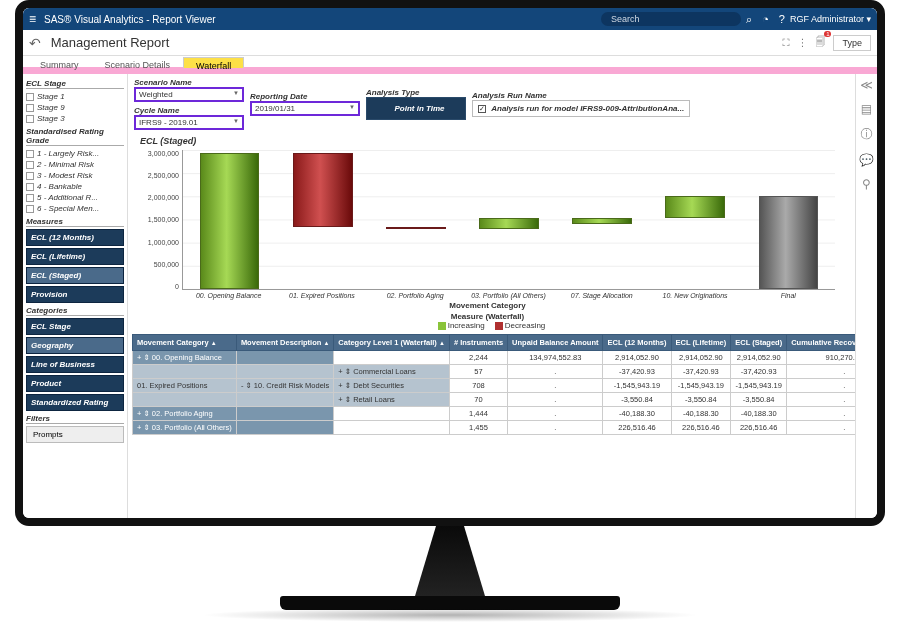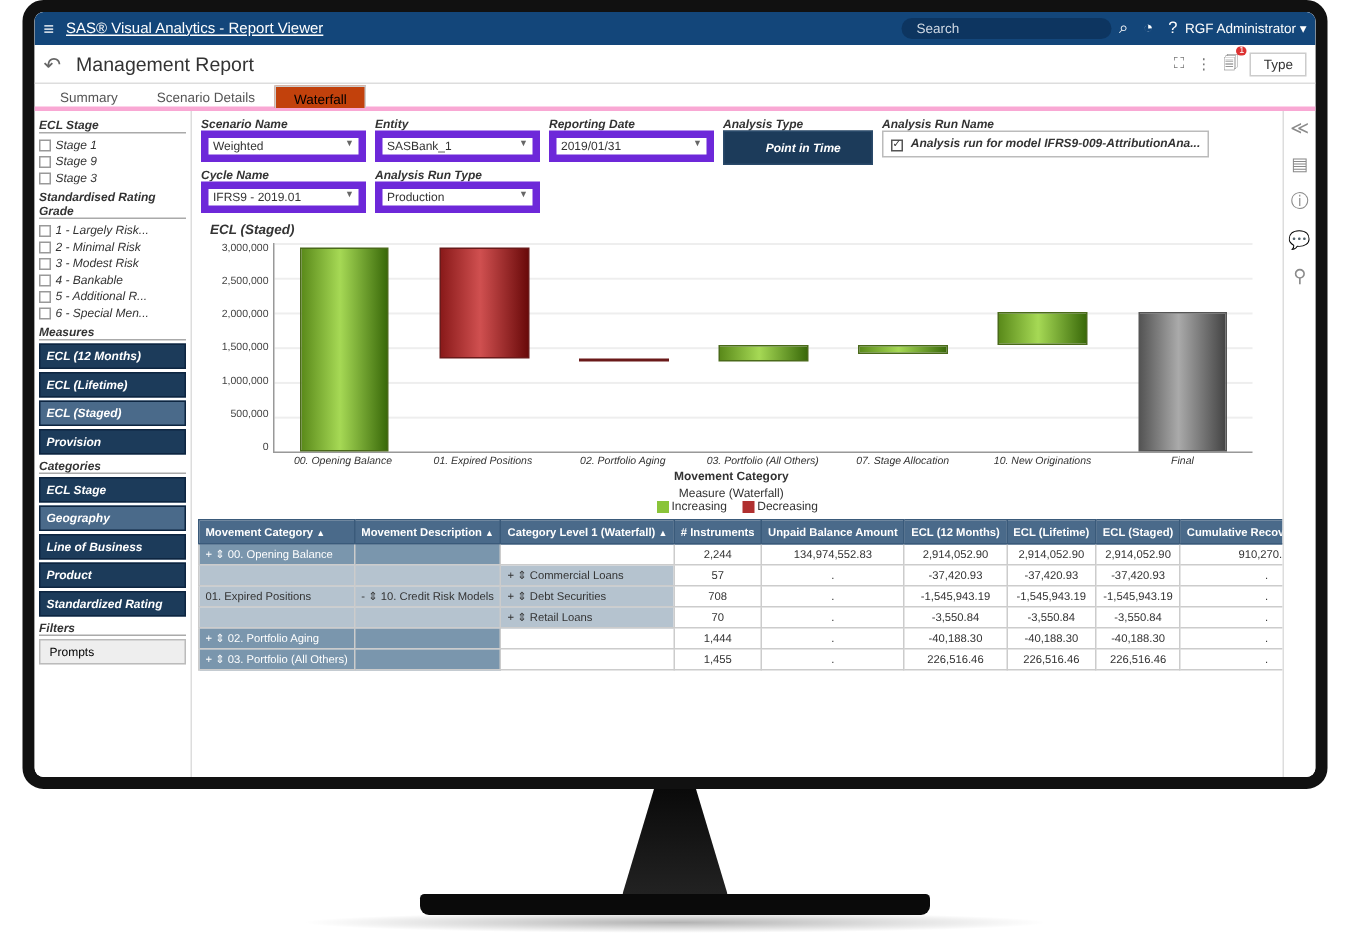--- a/index.html
+++ b/index.html
@@ -8,53 +8,53 @@
   width: 870px;
   margin: 0 auto;
   border: 8px solid #111;
   border-radius: 14px;
   background: #fff;
   overflow: hidden;
 }
 .screen { width: 854px; height: 510px; background: #fff; font-size: 8px; color: #333; display: flex; flex-direction: column; }
 .topbar { background: #13467a; color: #fff; display: flex; align-items: center; height: 22px; padding: 0 6px; }
 .topbar .ham { font-size: 12px; margin-right: 8px; cursor: pointer; }
-.topbar .title { flex: 0 0 auto; font-size: 10px; text-decoration: underline; }
+.topbar .title { flex: 0 0 auto; font-size: 10px; }
 .topbar .spacer { flex: 1; }
 .topbar .search { background: #0d3560; border-radius: 10px; padding: 2px 10px; width: 140px; color: #cfd8e3; font-size: 9px; }
 .topbar .icn { margin: 0 5px; font-size: 11px; }
 .topbar .user { font-size: 9px; }
 .subbar { display: flex; align-items: center; height: 26px; border-bottom: 1px solid #ddd; padding: 0 6px; }
 .subbar .back { font-size: 14px; color: #666; margin-right: 10px; }
 .subbar .h1 { font-size: 13px; color: #333; }
 .subbar .spacer { flex: 1; }
 .subbar .tool { margin: 0 4px; color: #777; font-size: 10px; position: relative; }
 .subbar .close { border: 1px solid #ccc; padding: 2px 8px; font-size: 9px; margin-left: 4px; }
 .sup { position: absolute; top: -3px; right: -6px; background: #d33; color: #fff; font-size: 6px; border-radius: 6px; padding: 0 2px; }
-.tabs { display: flex; border-bottom: 3px solid #f9a8d4; height: 18px; padding-left: 4px; font-size: 9px; }
+.tabs { display: flex; border-bottom: 7px solid #f9a8d4; height: 18px; padding-left: 4px; font-size: 9px; }
 .tab { padding: 3px 12px; color: #555; border: 1px solid transparent; border-bottom: none; cursor: pointer; }
-.tab.active { border-color: #ccc; background: #c2410c; color: #000; position: relative; top: 1px; }
+.tab.active { border-color: #ccc; background: #fde047; color: #000; position: relative; top: 1px; }
 .body { flex: 1; display: flex; min-height: 0; }
 .leftcol { width: 105px; border-right: 1px solid #ddd; padding: 2px 3px; overflow: hidden; }
 .panel-title { font-size: 8px; font-weight: bold; font-style: italic; border-bottom: 1px solid #aaa; margin: 3px 0 2px; }
 .chk-row { display: flex; align-items: center; padding: 1px 0; }
 .chk-row .box { width: 8px; height: 8px; border: 1px solid #999; margin-right: 3px; }
 .chk-row .lbl { font-size: 8px; font-style: italic; white-space: nowrap; overflow: hidden; text-overflow: ellipsis; }
 .btn-stack .sbtn {
   display: block; width: 100%; background: #1c3b5a; color: #fff;
   border: 1px solid #0d2540; font-size: 8px; font-weight: bold; font-style: italic;
   padding: 3px 4px; margin-bottom: 2px; text-align: left; cursor: pointer;
 }
 .btn-stack .sbtn.sel { background: #4a6a8a; }
 .prompt-btn { border: 1px solid #bbb; background: #eee; font-size: 8px; padding: 3px 6px; width: 100%; text-align: left; }
 .main { flex: 1; display: flex; flex-direction: column; min-width: 0; }
-.filters { display: flex; gap: 6px; padding: 4px 6px; flex-wrap: nowrap; }
+.filters { display: flex; gap: 6px; padding: 4px 6px; flex-wrap: nowrap; align-items: center; }
 .fgroup { display: flex; flex-direction: column; }
 .flabel { font-size: 8px; font-style: italic; font-weight: bold; }
-.fsel { border: 5px solid #6d28d9; font-size: 8px; padding: 1px 14px 1px 3px; background: #fff; position: relative; min-width: 110px; }
+.fsel { border: 2px solid #6d28d9; font-size: 8px; padding: 1px 14px 1px 3px; background: #fff; position: relative; min-width: 110px; }
 .fsel::after { content: "▼"; position: absolute; right: 3px; font-size: 6px; color: #666; }
 .atype { display: flex; flex-direction: column; gap: 0; }
 .atype .abtn { min-width: 100px; text-align: center; font-size: 8px; font-style: italic; font-weight: bold; padding: 6px 8px; border: 1px solid #2a4a6a; cursor: pointer; }
 .atype .abtn.top { background: #7f9bb3; color: #0d2540; }
 .atype .abtn.bot { background: #1c3b5a; color: #fff; padding-left: 15px; }
 .arun { border: 1px solid #bbb; padding: 3px 5px; font-size: 8px; min-width: 180px; }
 .arun .achk { display: inline-block; width: 8px; height: 8px; border: 1px solid #555; text-align: center; line-height: 6px; font-size: 7px; margin-right: 3px; }
 .chart-wrap { padding: 2px 20px 0 12px; flex: 0 0 auto; }
 .chart-title { font-size: 9px; font-weight: bold; font-style: italic; margin-bottom: 4px; }
 .chart { position: relative; height: 140px; display: flex; }
@@ -183,30 +183,20 @@
         <div>
           <div class="fgroup">
             <span class="flabel">Scenario Name</span>
             <div class="fsel">Weighted</div>
           </div>
           <div class="fgroup" style="margin-top:4px">
             <span class="flabel">Cycle Name</span>
             <div class="fsel">IFRS9 - 2019.01</div>
           </div>
         </div>
-        <div>
-          <div class="fgroup">
-            <span class="flabel">Entity</span>
-            <div class="fsel">SASBank_1</div>
-          </div>
-          <div class="fgroup" style="margin-top:4px">
-            <span class="flabel">Analysis Run Type</span>
-            <div class="fsel">Production</div>
-          </div>
-        </div>
         <div class="fgroup">
           <span class="flabel">Reporting Date</span>
           <div class="fsel">2019/01/31</div>
         </div>
         <div class="fgroup">
           <span class="flabel">Analysis Type</span>
           <div class="atype">
             <div class="abtn bot">Point in Time</div>
           </div>
         </div>
@@ -259,21 +249,21 @@
               <div class="xlabel">00. Opening Balance</div>
               <div class="xlabel">01. Expired Positions</div>
               <div class="xlabel">02. Portfolio Aging</div>
               <div class="xlabel">03. Portfolio (All Others)</div>
               <div class="xlabel">07. Stage Allocation</div>
               <div class="xlabel">10. New Originations</div>
               <div class="xlabel">Final</div>
             </div>
         <div class="axis-title">Movement Category</div>
         <div class="legend">
-          <div style="font-weight:normal">Measure (Waterfall)</div>
+          <div style="font-weight:bold">Measure (Waterfall)</div>
           <span class="sw" style="background:#8ac43a"></span><span>Increasing</span>
           <span class="sw" style="background:#b03030"></span><span>Decreasing</span>
         </div>
       </div>
 
       <div class="tbl-wrap">
         <table class="data">
           <thead>
                 <tr id="thead-row">
                   <th>Movement Category <span style="font-size:6px">▲</span></th>

